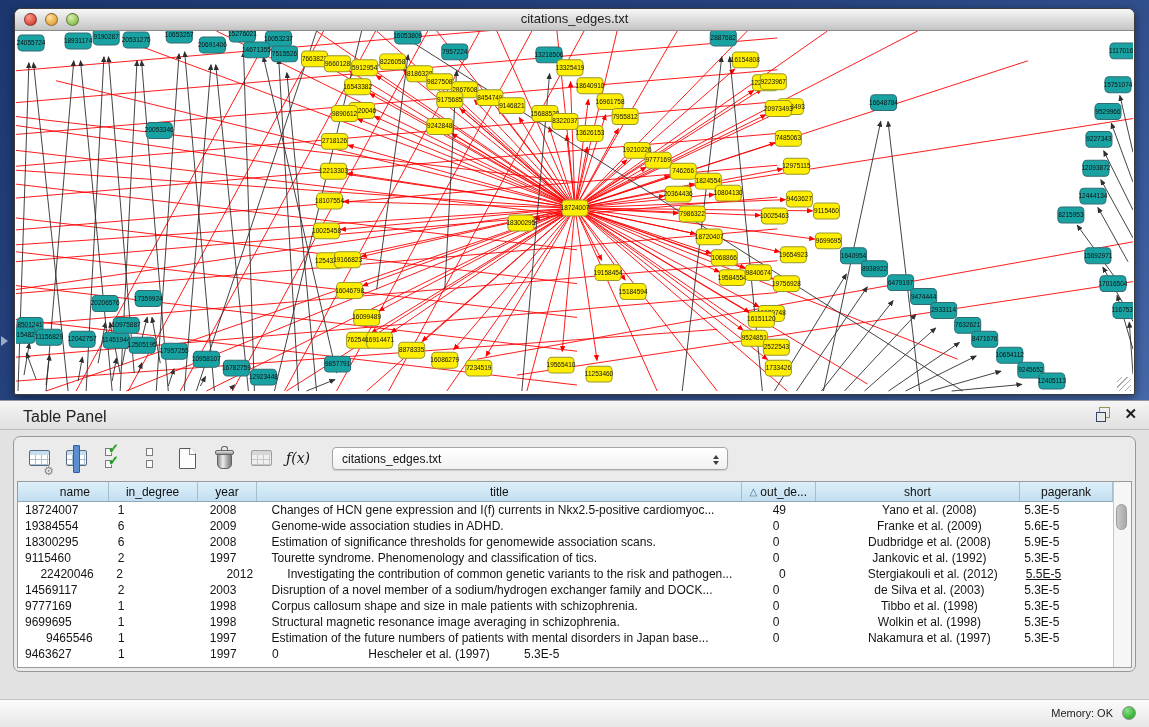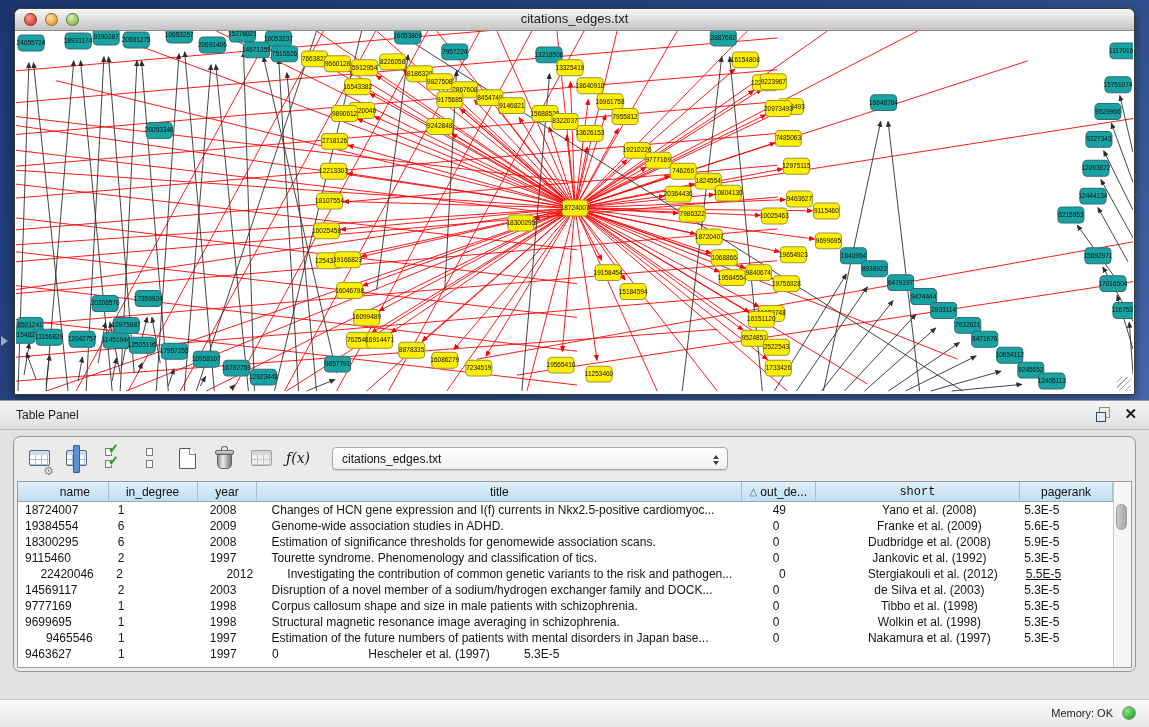--- a/index.html
+++ b/index.html
@@ -24,21 +24,21 @@
   .wtitle{text-align:center;line-height:20px;font-size:13px;color:#1c1c1c;}
   .canvas{position:absolute;left:1px;right:1px;top:22px;bottom:1px;background:#fff;overflow:hidden;}
   .canvas svg{display:block;width:100%;height:100%;}
   .grip{position:absolute;right:2px;bottom:2px;width:14px;height:14px;
        background:repeating-linear-gradient(135deg,transparent 0 3px,#aaa 3px 4px);}
 
   
   .table-panel{position:absolute;left:0;right:0;top:400px;height:327px;background:#e2e2e2;}
   .tp-header{height:28px;background:linear-gradient(#f5f5f5,#e0e0e0);
        border-top:1px solid #97979f;border-bottom:1px solid #bdbdbd;position:relative;}
-  .tp-title{position:absolute;left:16px;top:7px;font-size:12px;color:#222;}
+  .tp-title{position:absolute;left:23px;top:7px;font-size:16px;color:#222;}
   .tp-actions{position:absolute;right:12px;top:6px;display:flex;gap:14px;align-items:center;}
   .float-ic{position:relative;width:14px;height:14px;}
   .float-ic .back{position:absolute;left:3px;top:0;width:9px;height:9px;border:1px solid #9d9150;background:transparent;}
   .float-ic .front{position:absolute;left:0;top:5px;width:8px;height:8px;border:1px solid #32456b;background:#e8e8e8;}
   .close-ic{font-size:15px;font-weight:bold;color:#1d1d1d;line-height:14px;}
 
   .tp-content{position:absolute;left:13px;right:13px;top:36px;height:236px;
        border:1px solid #989898;border-radius:7px;background:#ebebeb;box-sizing:border-box;}
   .toolbar{height:42px;display:flex;align-items:center;padding:0 10px;gap:7px;}
   .tb-btn{width:30px;height:32px;border:none;background:transparent;position:relative;
@@ -628,21 +628,21 @@
               <div class="th" style="width: 62px;">
                 <span>year</span>
               </div>
               <div class="th" style="width: 502px;">
                 <span>title</span>
               </div>
               <div class="th" style="width: 76px;">
                 <span class="sort">△</span>
                 <span>out_de...</span>
               </div>
-              <div class="th" style="width: 212px; font-family: Liberation Mono, monospace;">
+              <div class="th" style="width: 212px;">
                 <span>short</span>
               </div>
               <div class="th" style="width: 96px;">
                 <span>pagerank</span>
               </div>
             </div>
           <div class="rows" id="rows">
               <div class="row">
                 <div class="td" style="width: 93px;">18724007</div>
                 <div class="td" style="width: 92px;">1</div>

